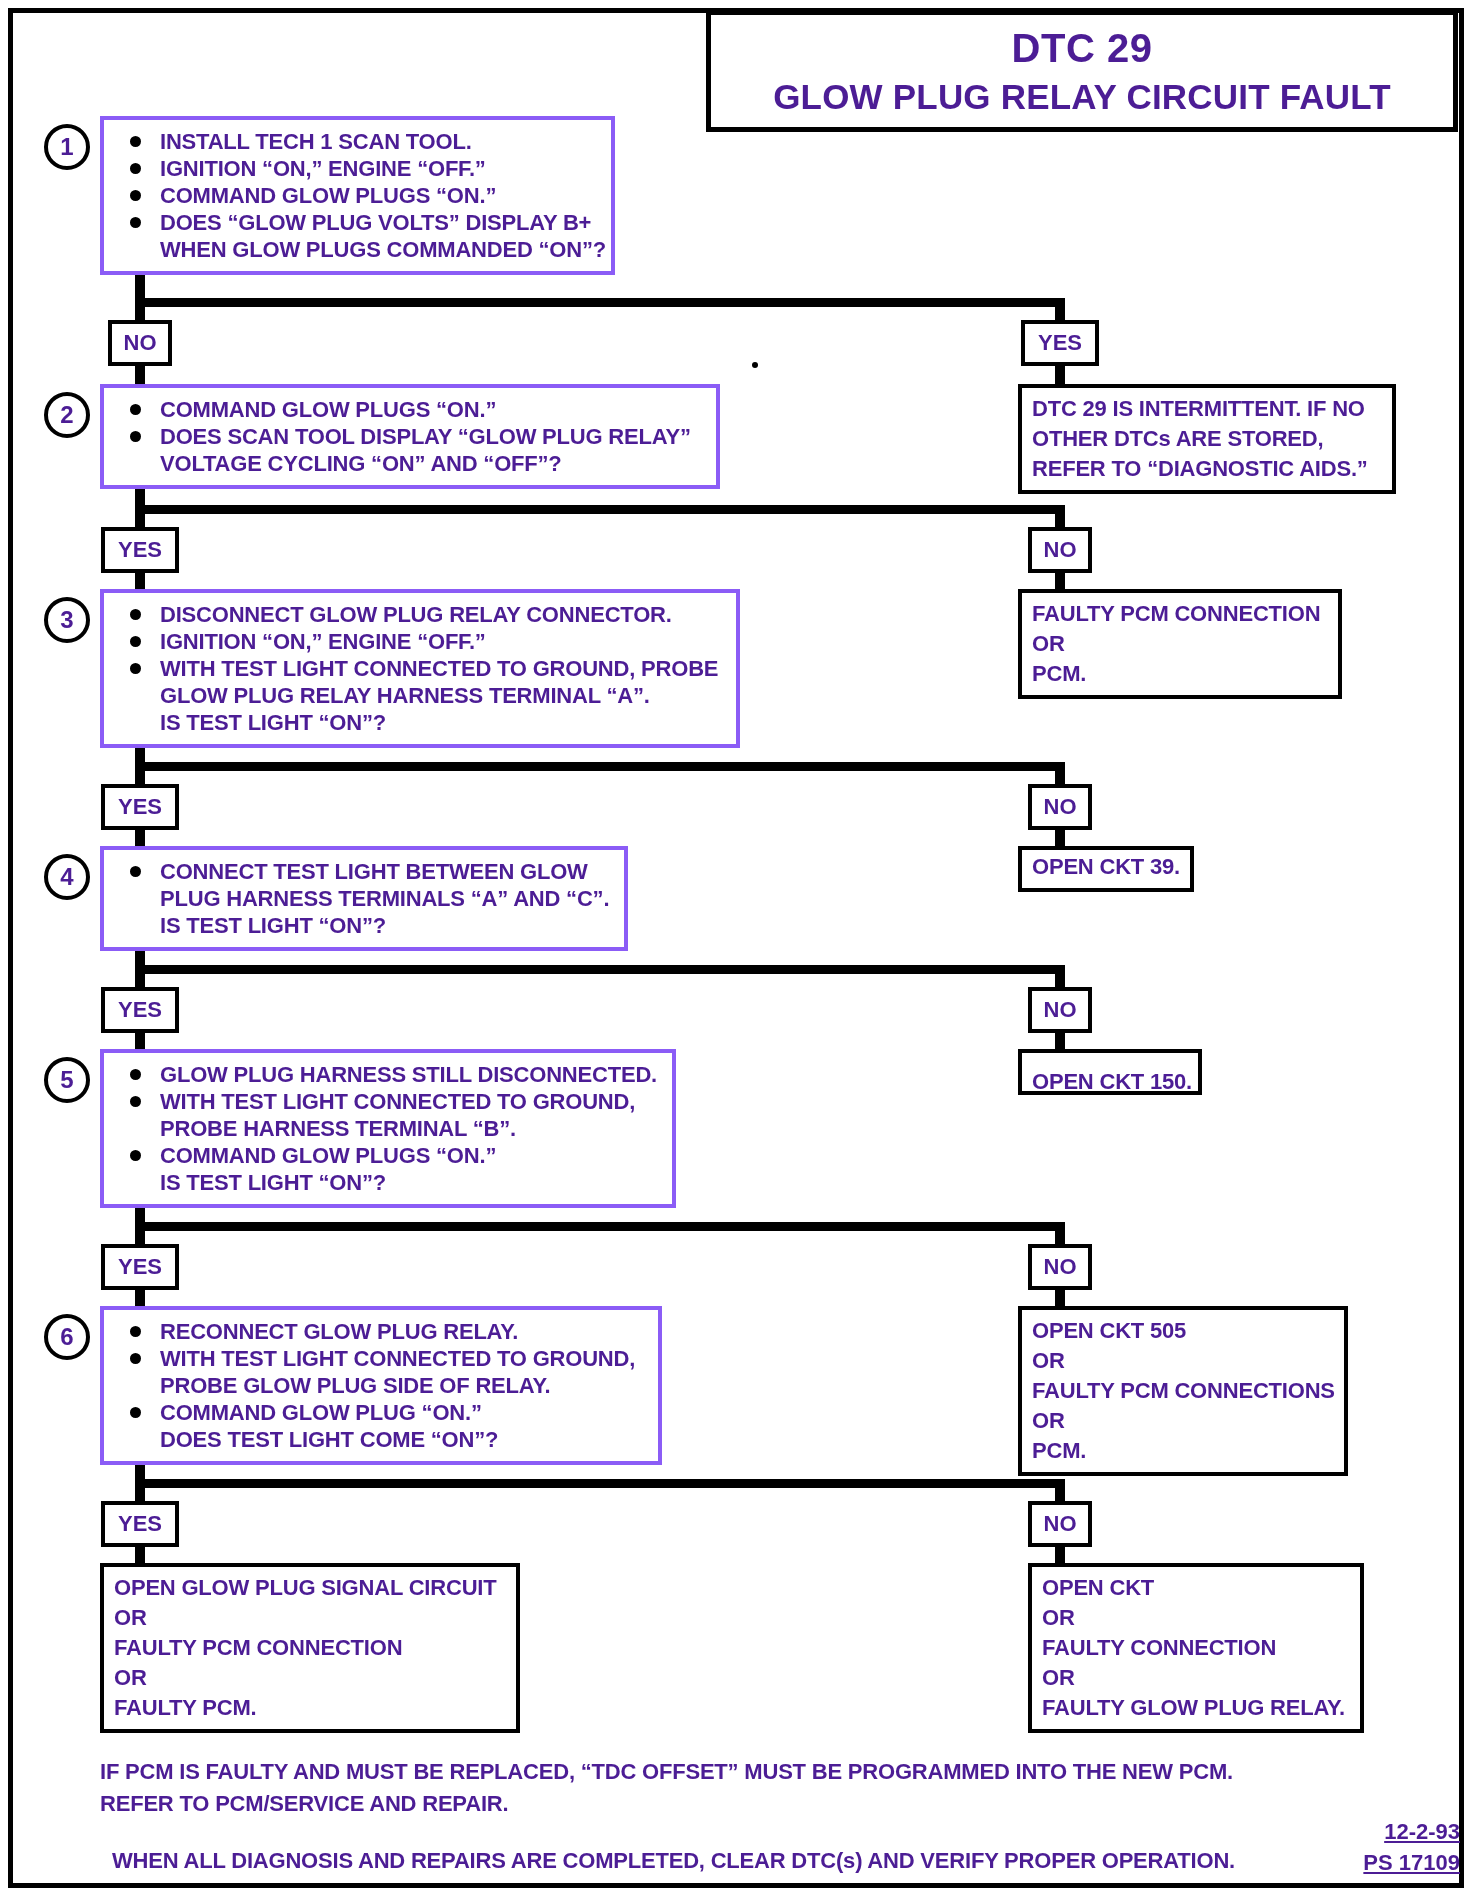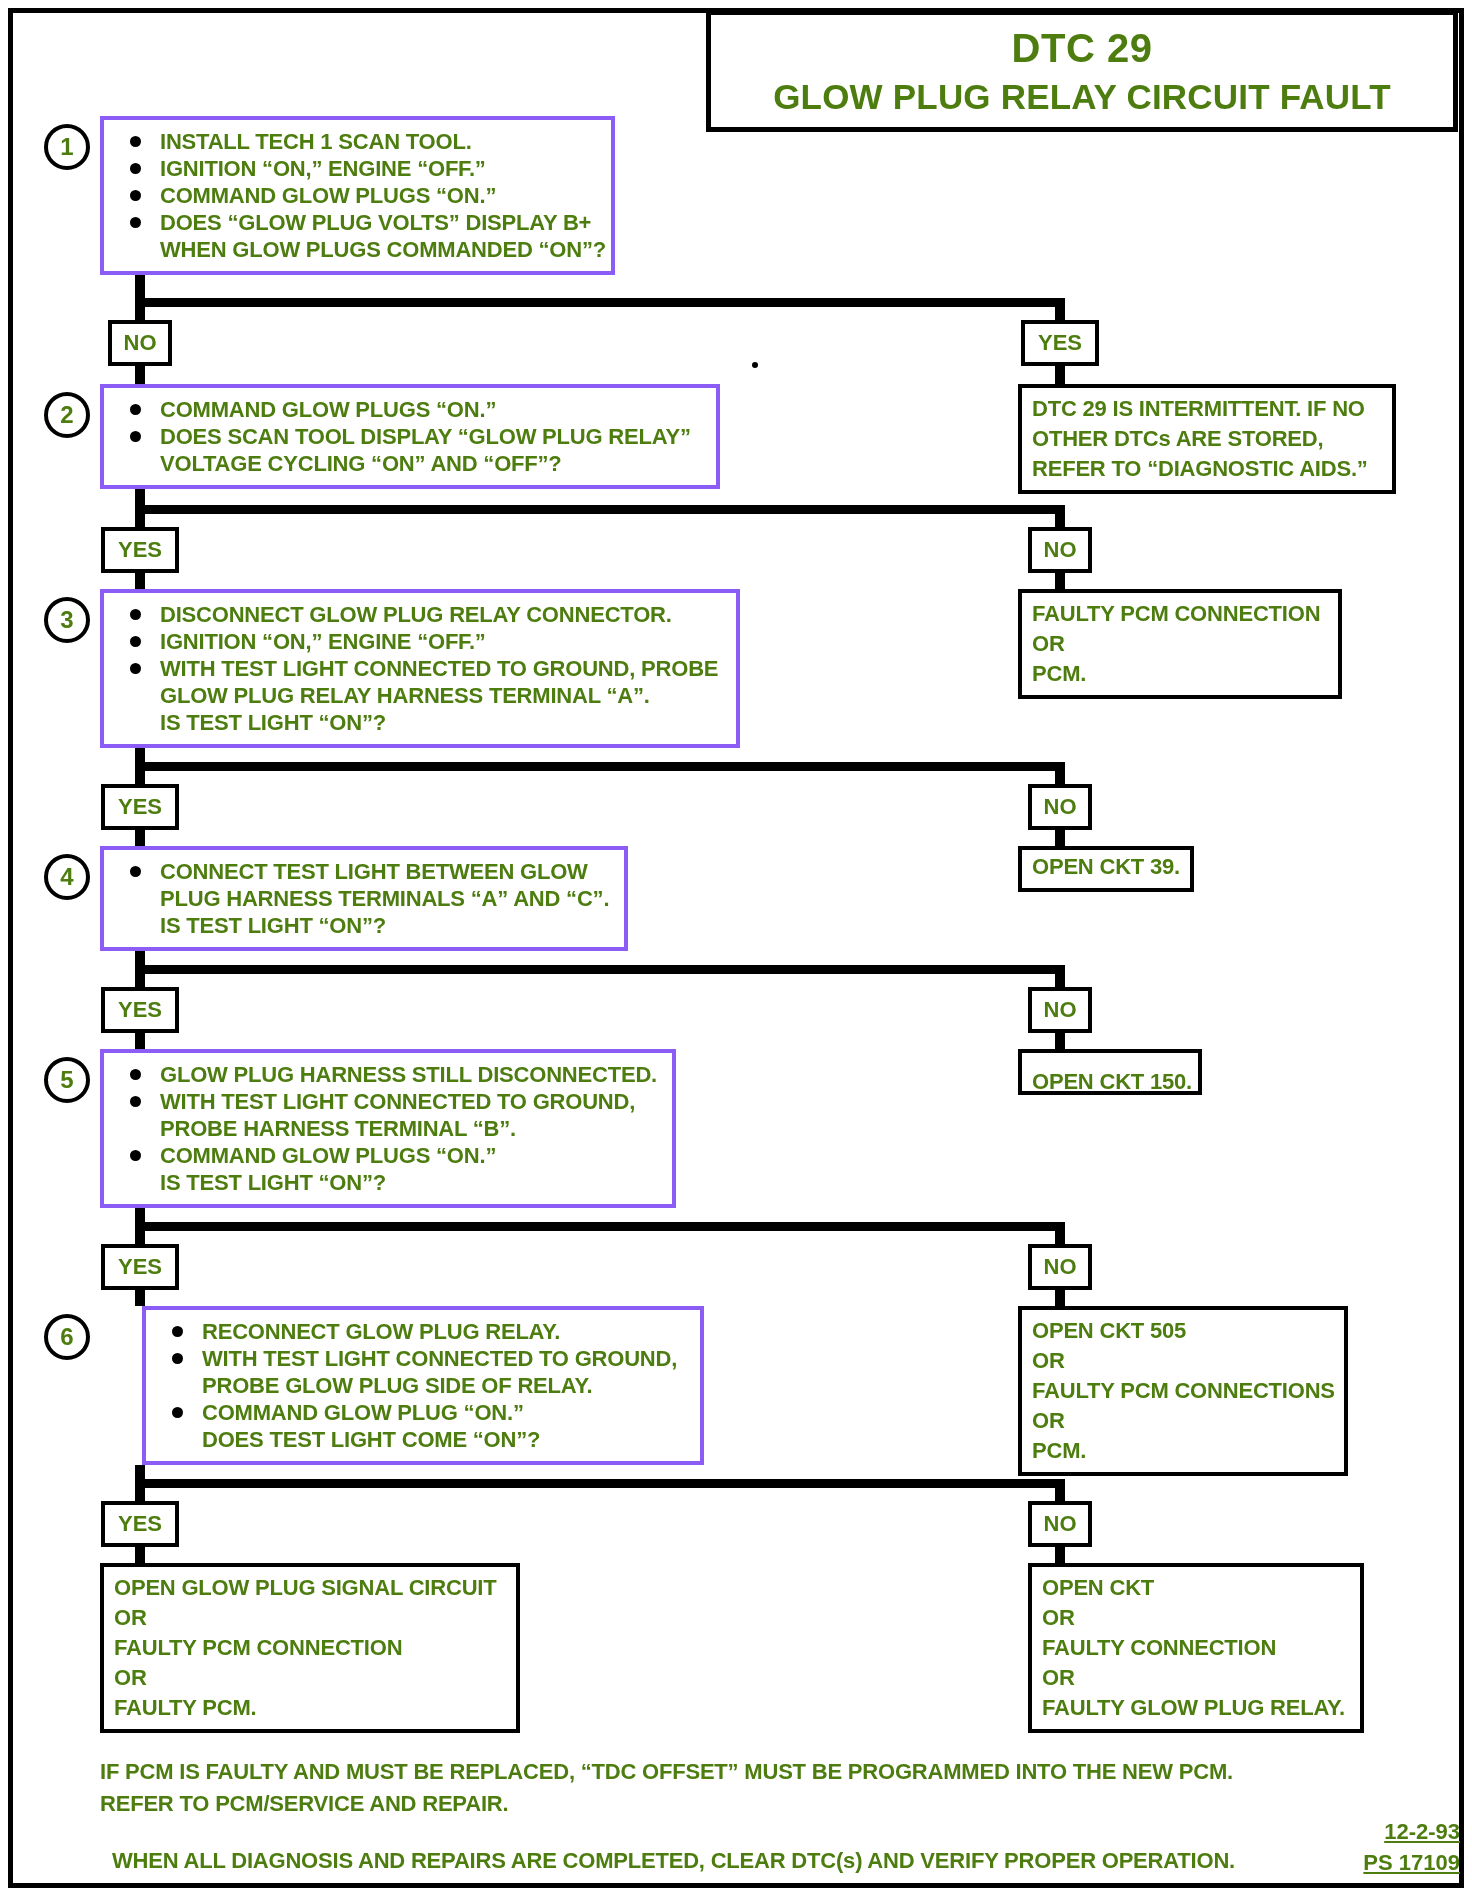--- a/index.html
+++ b/index.html
@@ -1,18 +1,18 @@
 <!DOCTYPE html>
 <html><head>
 <meta charset="utf-8">
 <style>
   html,body { margin:0; padding:0; background:#ffffff; }
   #page {
     position:relative; width:1472px; height:1904px; background:#ffffff;
-    font-family:"Liberation Sans", sans-serif; color:#4d7c0f;
+    font-family:"Liberation Sans", sans-serif; color:#4c1d95;
     -webkit-font-smoothing:antialiased;
   }
   .page-border {
     position:absolute; left:8px; top:8px; width:1456px; height:1880px;
     border:5px solid #000; box-sizing:border-box;
   }
   
   .title-box {
     position:absolute; left:706px; top:10px; width:752px; height:122px;
     border:5px solid #000; box-sizing:border-box; background:#fff;
@@ -177,21 +177,21 @@
 
   <div class="rbox" style="left:1018px; top:1306px; width:330px; height:170px;">
     <div class="rl">OPEN CKT 505</div>
     <div class="rl">OR</div>
     <div class="rl">FAULTY PCM CONNECTIONS</div>
     <div class="rl">OR</div>
     <div class="rl">PCM.</div>
   </div>
 
   <div class="circle" style="top:1314px;">6</div>
-  <div class="box" style="top:1306px; width:562px; height:159px;margin-left:42px;">
+  <div class="box" style="top:1306px; width:562px; height:159px;">
     <div class="sl"><span class="blt"></span><span>RECONNECT GLOW PLUG RELAY.</span></div>
     <div class="sl"><span class="blt"></span><span>WITH TEST LIGHT CONNECTED TO GROUND,</span></div>
     <div class="sl"><span>PROBE GLOW PLUG SIDE OF RELAY.</span></div>
     <div class="sl"><span class="blt"></span><span>COMMAND GLOW PLUG “ON.”</span></div>
     <div class="sl"><span>DOES TEST LIGHT COME “ON”?</span></div>
   </div>
 
   <div class="conn" style="left:135px; top:1465px; width:10px; height:14px;"></div>
   <div class="conn" style="left:135px; top:1479px; width:930px; height:9px;"></div>
   <div class="conn" style="left:135px; top:1488px; width:10px; height:13px;"></div>

